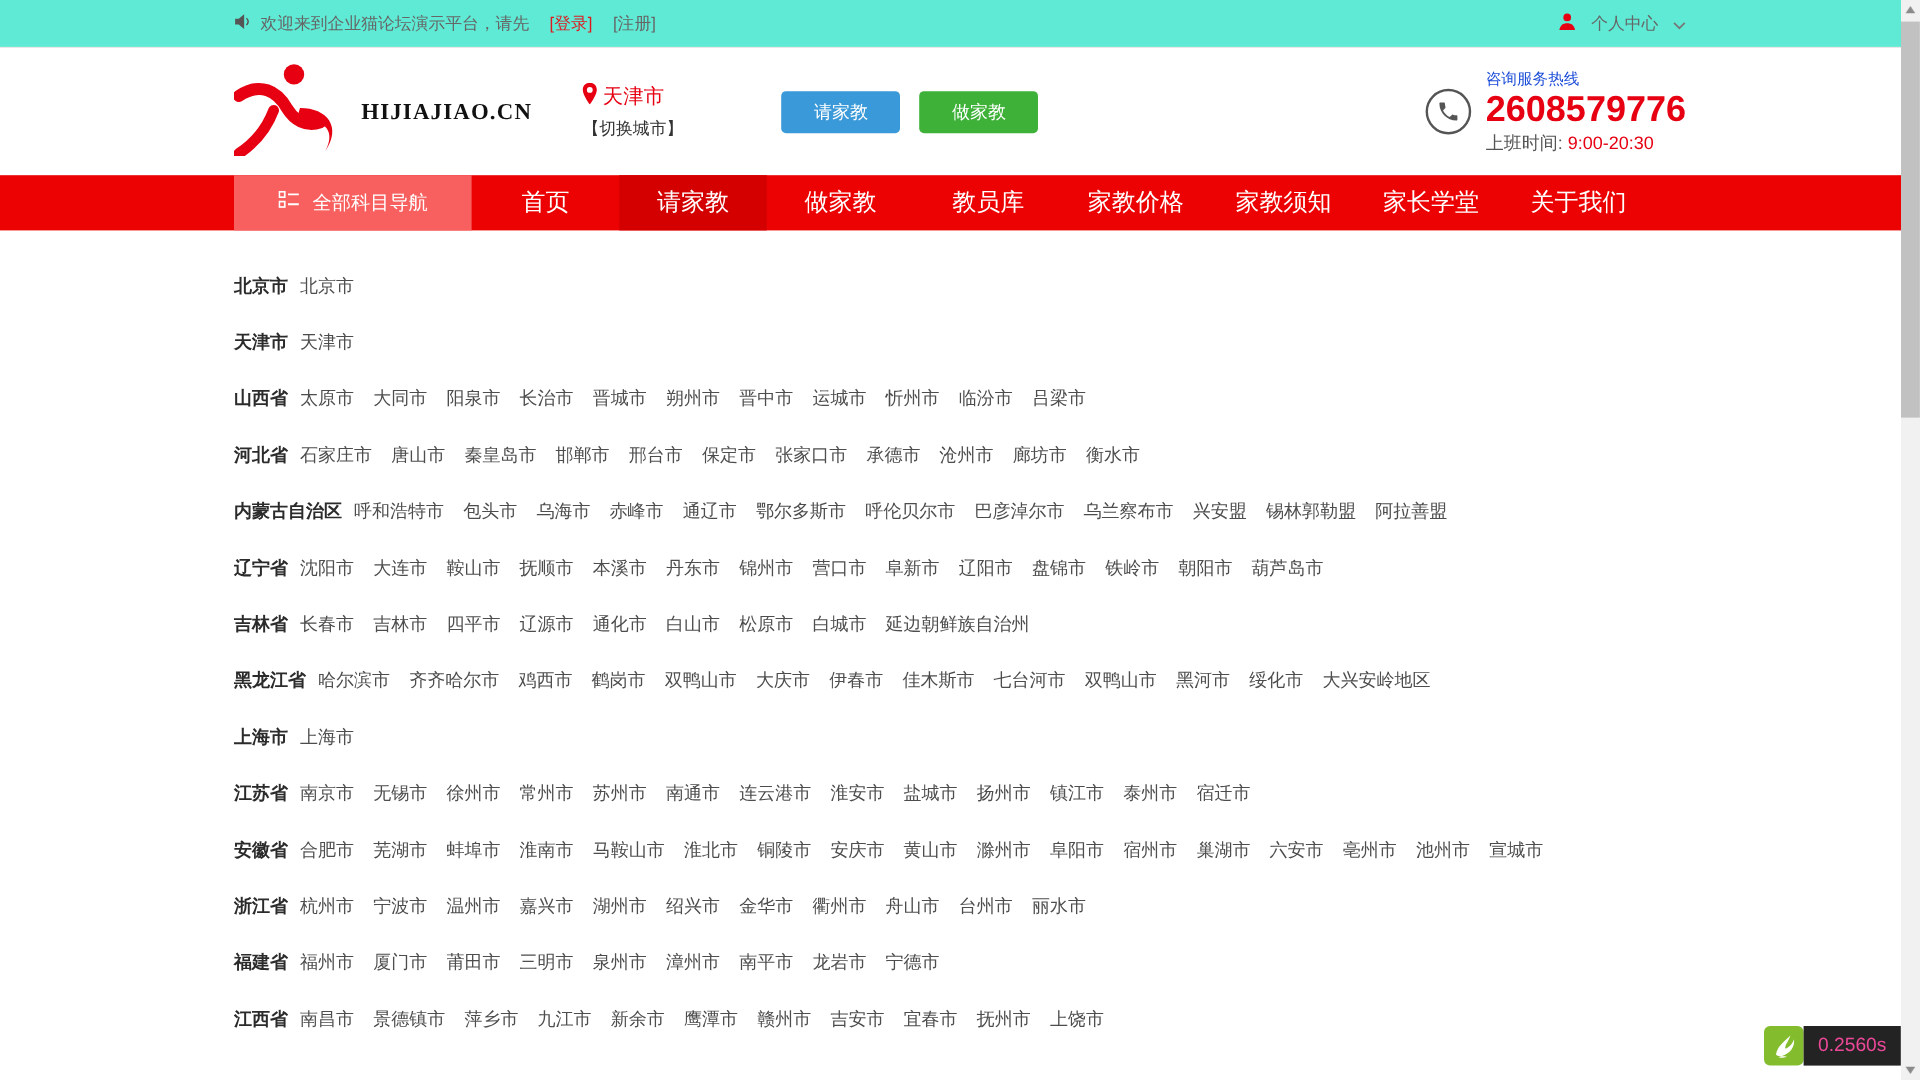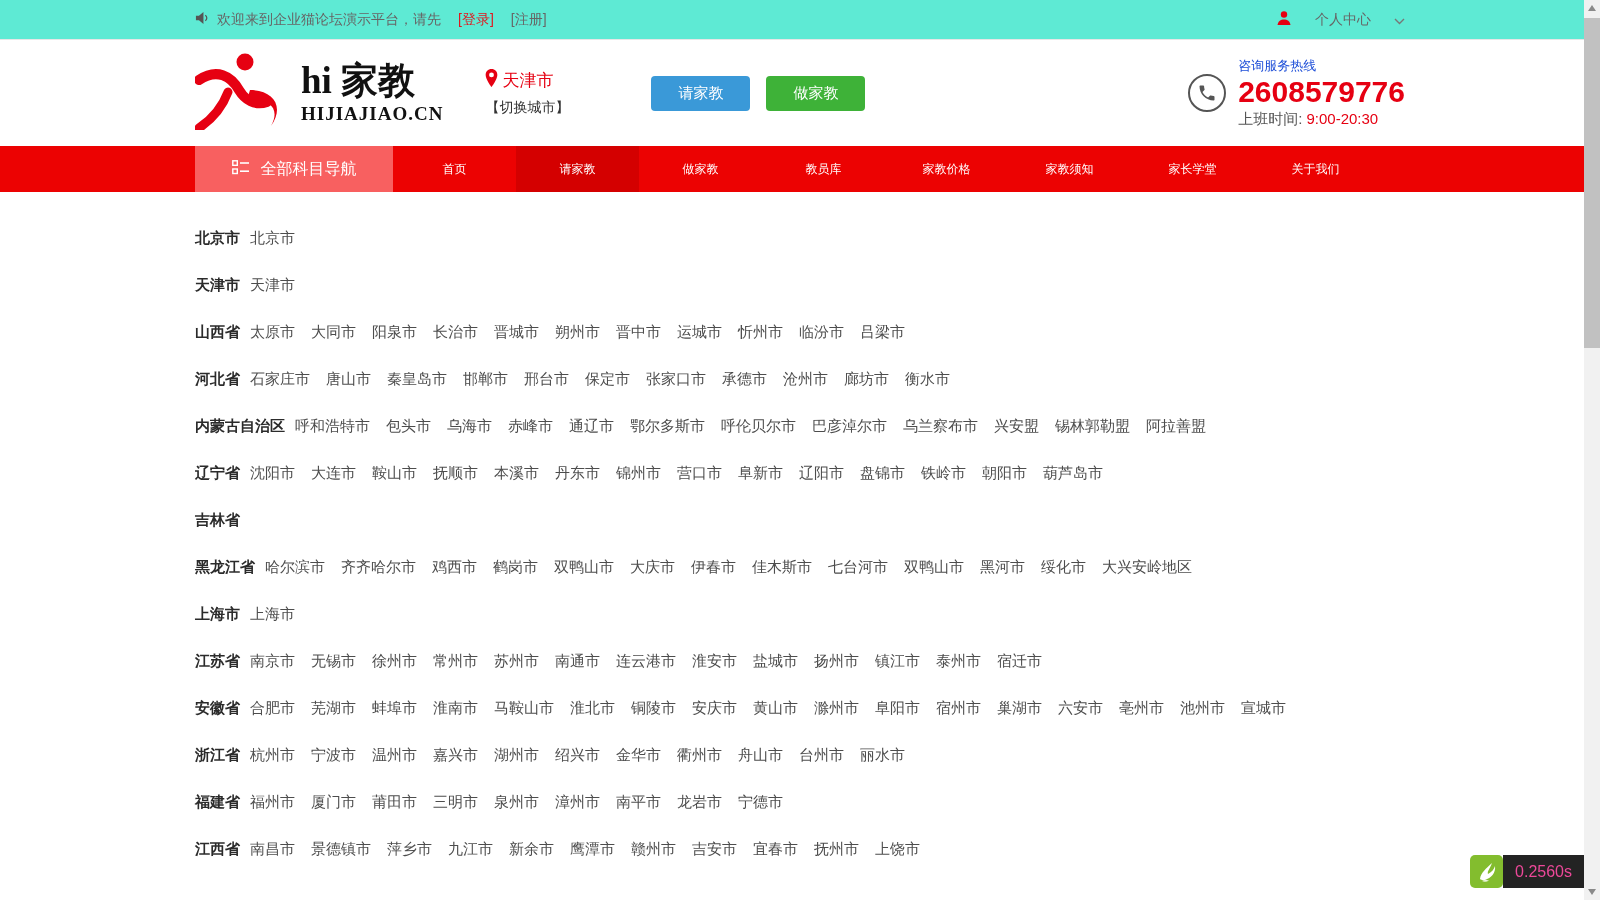--- a/index.html
+++ b/index.html
@@ -7,21 +7,21 @@
     font-family:"Liberation Sans","DejaVu Sans",sans-serif; }
   .container { width:1210px; margin:0 auto; }
 
   
   .topbar { height:40px; background:#5eead4; border-bottom:1px solid #e7e7e7; }
   .topbar-inner { display:flex; align-items:center; justify-content:space-between; height:100%; font-size:14px; color:#666; }
   .topbar-left { display:flex; align-items:center; gap:7px; }
   .tb-link { text-decoration:none; cursor:pointer; margin-left:10px; }
   .tb-login { color:#e0191f; }
   .tb-register { color:#666; }
-  .topbar-right { display:flex; align-items:center; gap:23px; cursor:pointer; }
+  .topbar-right { display:flex; align-items:center; gap:12px; cursor:pointer; }
 
   
   .header { background:#fff; }
   .header-inner { height:106px; display:flex; align-items:center; }
   .logo { display:flex; align-items:center; cursor:pointer; }
   .logo-text { margin-left:10px; }
   .logo-cn { font-family:"Liberation Serif","DejaVu Serif",serif; font-weight:bold; font-size:37px; color:#111; line-height:1.1; white-space:nowrap; }
   .logo-domain { font-family:"Liberation Serif","DejaVu Serif",serif; font-weight:bold; font-size:19px; color:#111; letter-spacing:1px; margin-top:2px; }
   .location { margin-left:42px; }
   .loc-city { display:flex; align-items:center; gap:4px; color:#e60012; font-size:17px; cursor:pointer; }
@@ -35,21 +35,21 @@
   .phone-lines { text-align:left; }
   .phone-label { color:#1d4ed8; font-size:13px; }
   .phone-number { color:#e60012; font-size:30px; font-weight:bold; line-height:1.15; }
   .phone-time { font-size:15px; color:#555; margin-top:1px; }
   .phone-time .time-val { color:#e60012; }
 
   
   .nav { height:46px; background:#ec0202; }
   .nav-inner { display:flex; height:100%; }
   .all-subjects { width:198px; background:#f86060; color:#fff; display:flex; align-items:center; justify-content:center; gap:11px; font-size:16px; cursor:pointer; }
-  .nav-item { width:123px; text-align:center; line-height:46px; color:#fff; font-size:12px; cursor:pointer; }
+  .nav-item { width:123px; text-align:center; line-height:46px; color:#fff; font-size:20px; cursor:pointer; }
   .nav-item.active { background:#d40000; }
 
   
   .directory { padding-top:23px; }
   .prov-row { display:flex; align-items:center; height:47px; font-size:15px; white-space:nowrap; }
   .prov-name { font-weight:bold; color:#2b2b2b; margin-right:10px; }
   .cities { display:flex; align-items:center; }
   .city-link { color:#4d4d4d; margin-right:16px; text-decoration:none; cursor:pointer; }
 
   
@@ -104,21 +104,20 @@
     <div class="logo">
       <span>
         <svg width="96" height="78" viewBox="0 0 96 78">
           <circle cx="50" cy="10" r="8.5" fill="#e60012"></circle>
           <path d="M4 28 C 22 16 36 24 44 38 C 50 48 60 54 72 50" stroke="#e60012" stroke-width="10" fill="none" stroke-linecap="round"></path>
           <path d="M55 38 C 78 38 90 54 76 74 C 86 56 74 46 52 48 Z" fill="#e60012"></path>
           <path d="M33 40 C 27 56 16 68 4 76" stroke="#e60012" stroke-width="9" fill="none" stroke-linecap="round"></path>
         </svg>
       </span>
       <div class="logo-text">
-        <div class="logo-cn">hi 家教</div>
         <div class="logo-domain">HIJIAJIAO.CN</div>
       </div>
     </div>
 
     <div class="location">
       <div class="loc-city">
         <span>
           <svg width="13" height="18" viewBox="0 0 14 20">
               <path d="M7 0C3.1 0 .5 2.8.5 6.6.5 11.4 7 20 7 20s6.5-8.6 6.5-13.4C13.5 2.8 10.9 0 7 0zm0 9.3A2.7 2.7 0 117 3.9a2.7 2.7 0 010 5.4z" fill="#e60012"></path>
             </svg>
@@ -290,20 +289,32 @@
         <a class="city-link">辽阳市</a>
         <a class="city-link">盘锦市</a>
         <a class="city-link">铁岭市</a>
         <a class="city-link">朝阳市</a>
         <a class="city-link">葫芦岛市</a>
       </span>
     </div>
 
     <div class="prov-row">
       <span class="prov-name">吉林省</span>
+      <span class="cities">
+
+      <a class="city-link">长春市</a>
+        <a class="city-link">吉林市</a>
+        <a class="city-link">四平市</a>
+        <a class="city-link">辽源市</a>
+        <a class="city-link">通化市</a>
+        <a class="city-link">白山市</a>
+        <a class="city-link">松原市</a>
+        <a class="city-link">白城市</a>
+        <a class="city-link">延边朝鲜族自治州</a>
+      </span>
     </div>
 
     <div class="prov-row">
       <span class="prov-name">黑龙江省</span>
       <span class="cities">
 
       <a class="city-link">哈尔滨市</a>
         <a class="city-link">齐齐哈尔市</a>
         <a class="city-link">鸡西市</a>
         <a class="city-link">鹤岗市</a>

